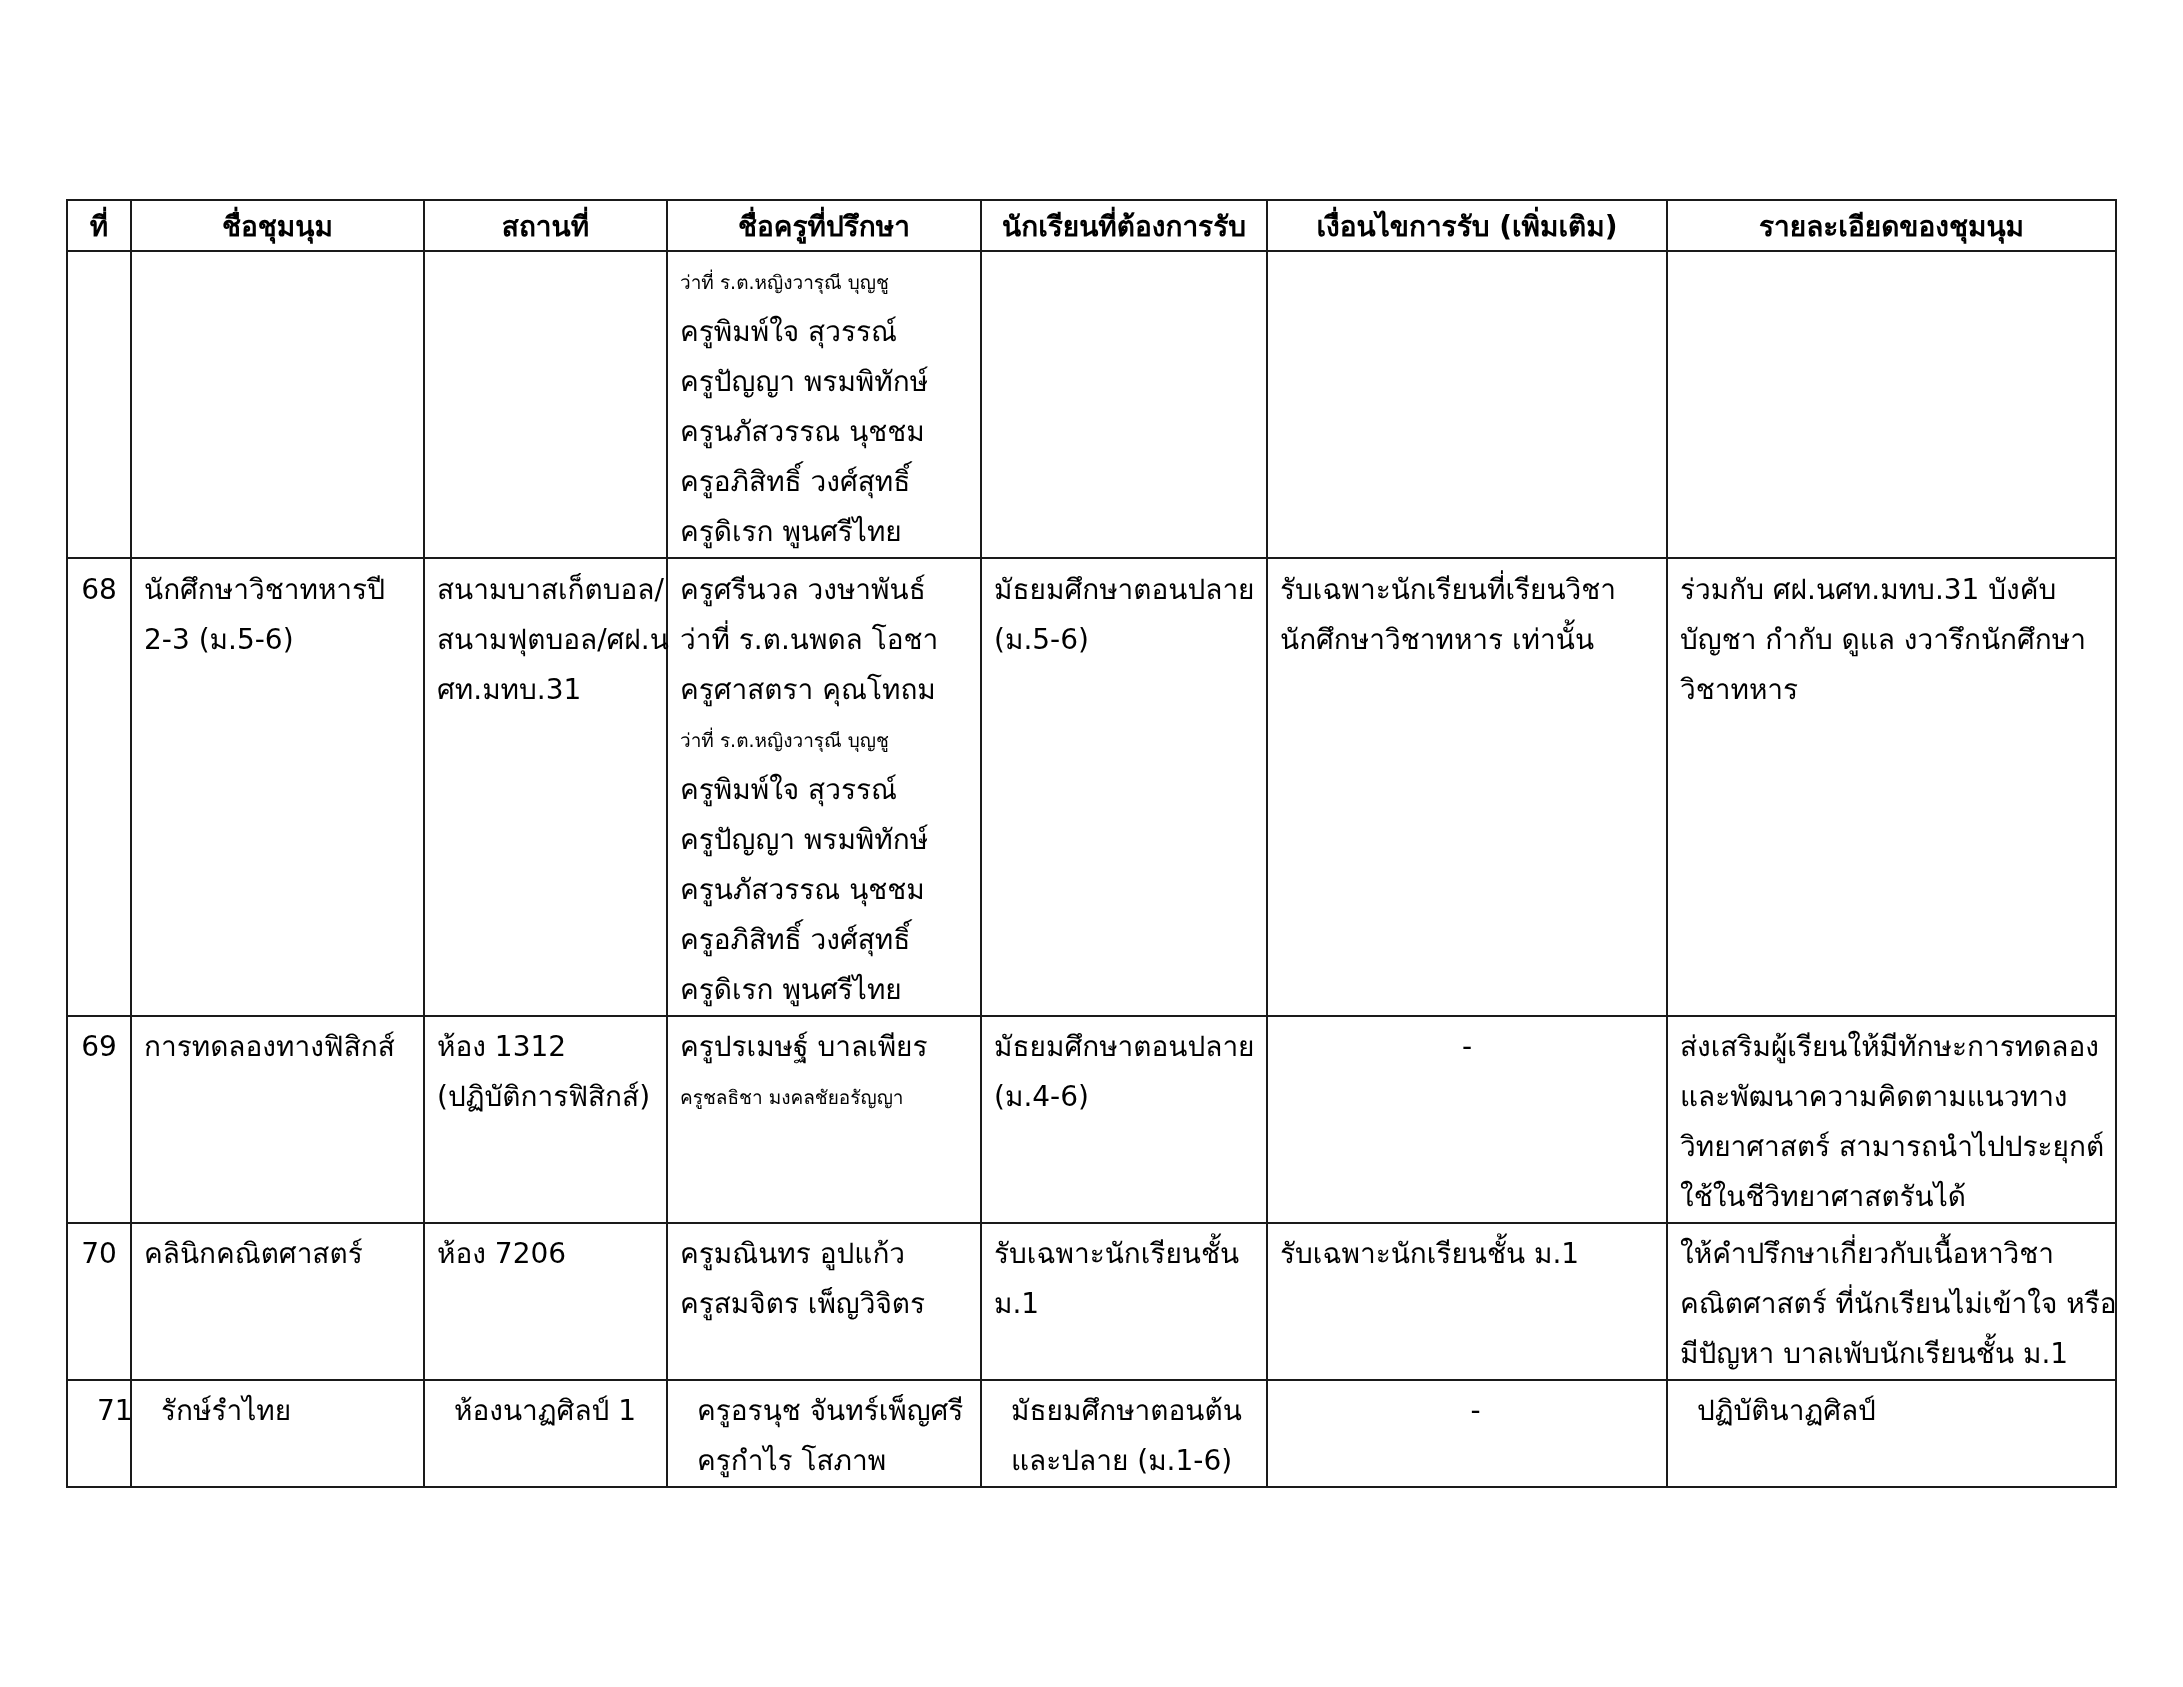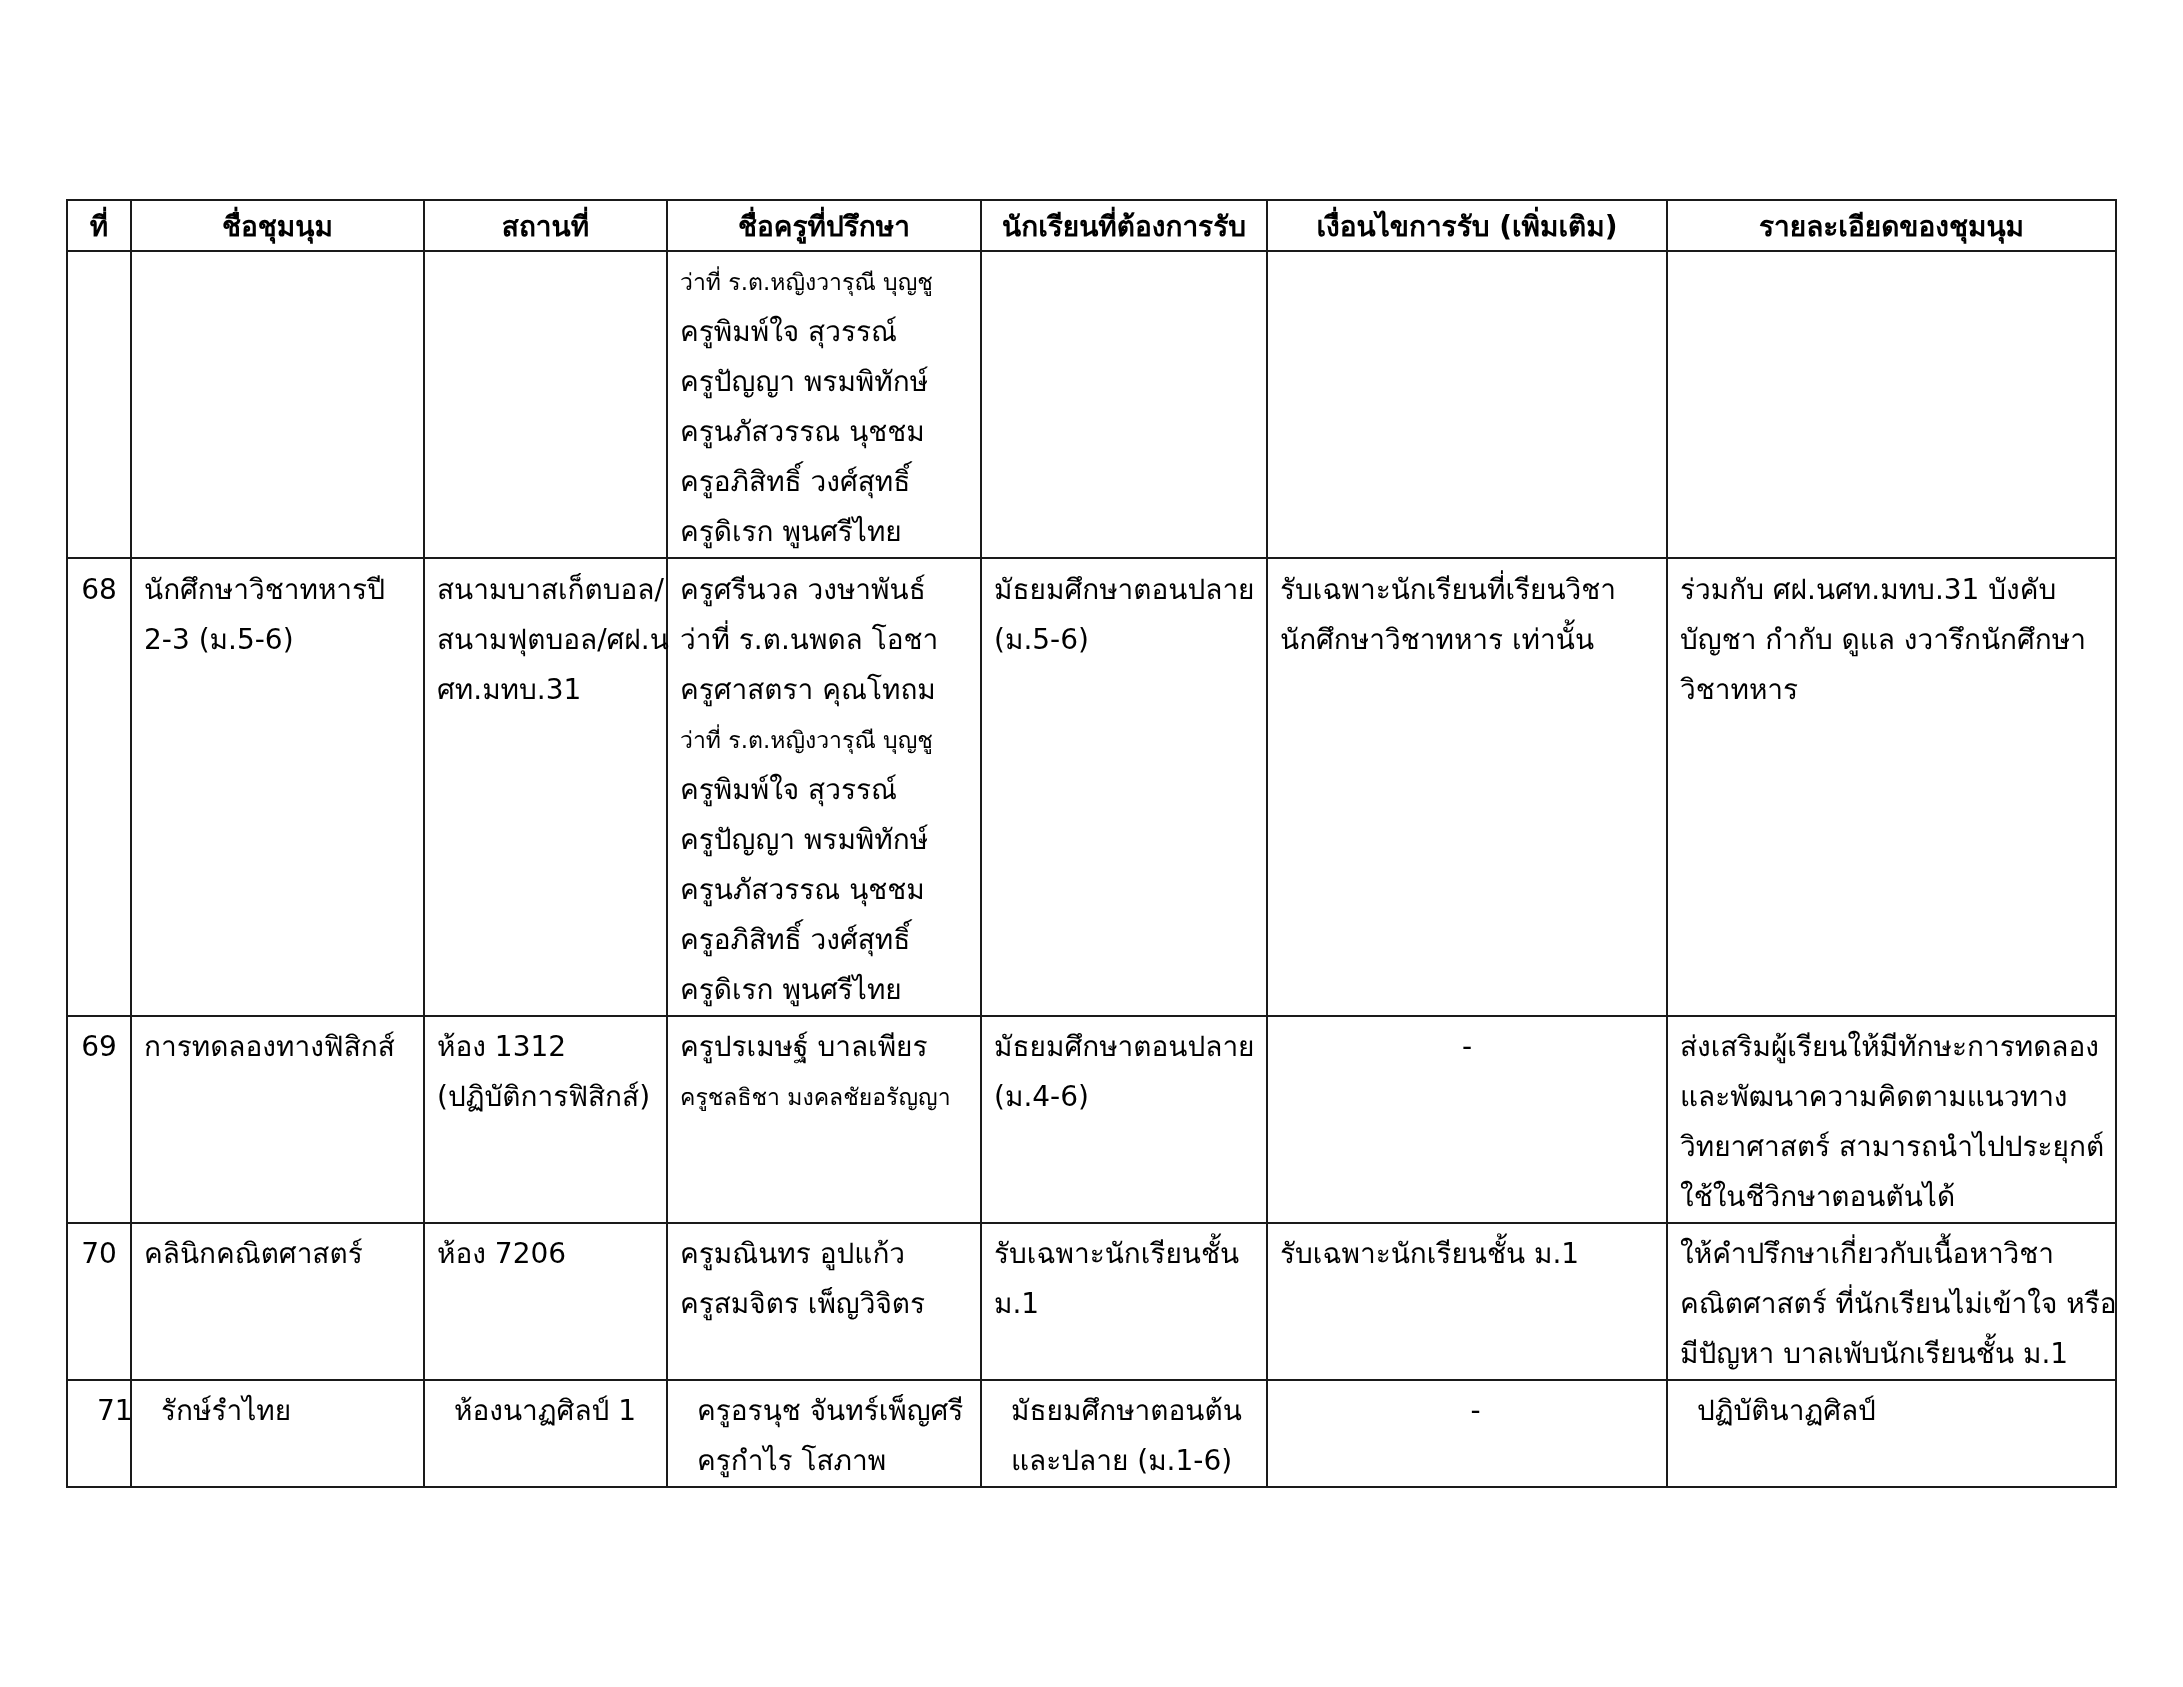--- a/index.html
+++ b/index.html
@@ -7,21 +7,21 @@
       font-family: "DejaVu Sans", "Liberation Sans", sans-serif; color: #000; }
     table.clubs { position: absolute; left: 66px; top: 199px; width: 2050px;
       border-collapse: collapse; table-layout: fixed; }
     table.clubs th, table.clubs td { border: 2px solid #1a1a1a; vertical-align: top; }
     table.clubs th { height: 49px; font-weight: bold; font-size: 28px; text-align: center;
       vertical-align: middle; padding: 0 6.6px; }
     table.clubs td { font-size: 28px; line-height: 50px; padding: 5.3px 12px 0 12px; }
     td.num { text-align: center; padding-left: 4px; padding-right: 4px; }
     td.center { text-align: center; }
     .line { display: block; white-space: nowrap; }
-    .small { font-size: 23px; }
+    .small { font-size: 19px; }
     .place-small { font-size: 23px; line-height: 44px; }
     col.c0 { width: 64px; } col.c1 { width: 293px; } col.c2 { width: 243px; }
     col.c3 { width: 314px; } col.c4 { width: 286px; } col.c5 { width: 400px; } col.c6 { width: 449px; }
     tr.r-cont td { height: 296px; }
     tr.r68 td { height: 435px; }
     tr.r69 td { height: 190px; }
     tr.r70 td { height: 147px; }
     tr.r71 td { height: 96px; padding-left: 29px; }
   </style>
 </head>
@@ -121,21 +121,21 @@
         <span class="line">มัธยมศึกษาตอนปลาย</span>
         <span class="line">(ม.4-6)</span>
       </td>
       <td class="center">
         <span class="line">-</span>
       </td>
       <td>
         <span class="line">ส่งเสริมผู้เรียนให้มีทักษะการทดลอง</span>
         <span class="line">และพัฒนาความคิดตามแนวทาง</span>
         <span class="line">วิทยาศาสตร์ สามารถนำไปประยุกต์</span>
-        <span class="line">ใช้ในชีวิกษาตอนตันได้</span>
+        <span class="line">ใช้ในชีวิทยาศาสตรันได้</span>
       </td>
     </tr>
 
     <tr class="r70">
       <td class="num">70</td>
       <td>
         <span class="line">คลินิกคณิตศาสตร์</span>
       </td>
       <td>
         <span class="line">ห้อง 7206</span>

